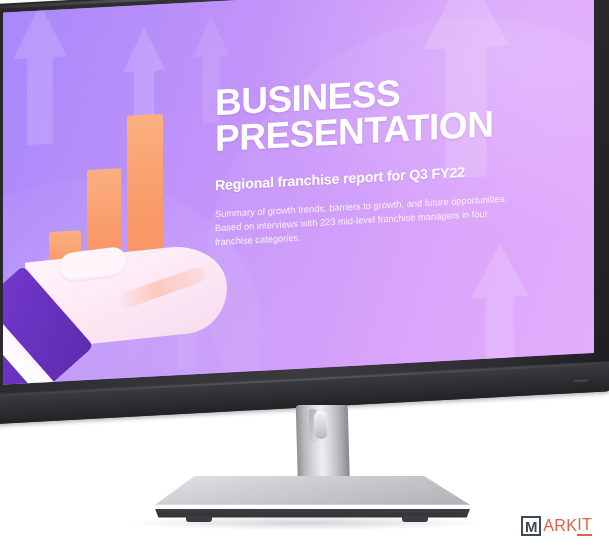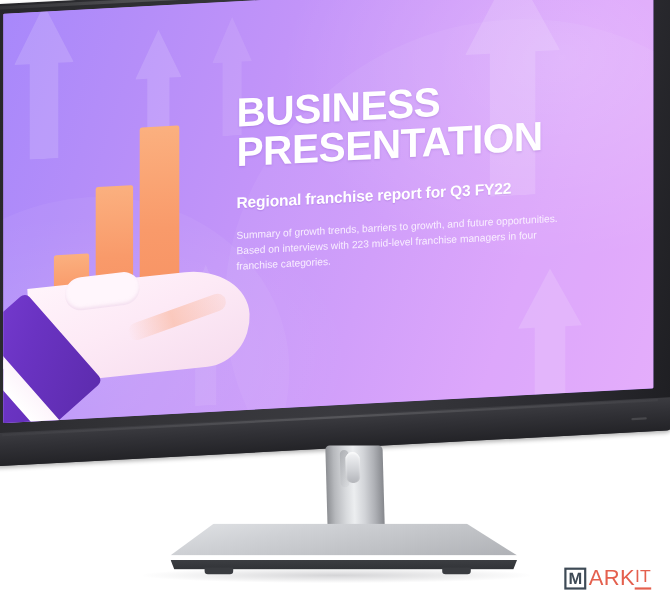--- a/index.html
+++ b/index.html
@@ -366,21 +366,21 @@
     height: 20px;
     border: 2px solid #3e4a56;
     color: #3e4a56;
     font-size: 15px;
     font-weight: bold;
     line-height: 1;
     box-sizing: border-box;
   }
   #wm-ark {
     color: #e4604e;
-    font-size: 20px;
+    font-size: 16px;
     font-weight: normal;
     letter-spacing: 0.3px;
     margin-left: 2px;
     line-height: 1;
   }
   #wm-it {
     color: #e4604e;
     font-size: 16px;
     font-weight: normal;
     letter-spacing: 0.3px;

